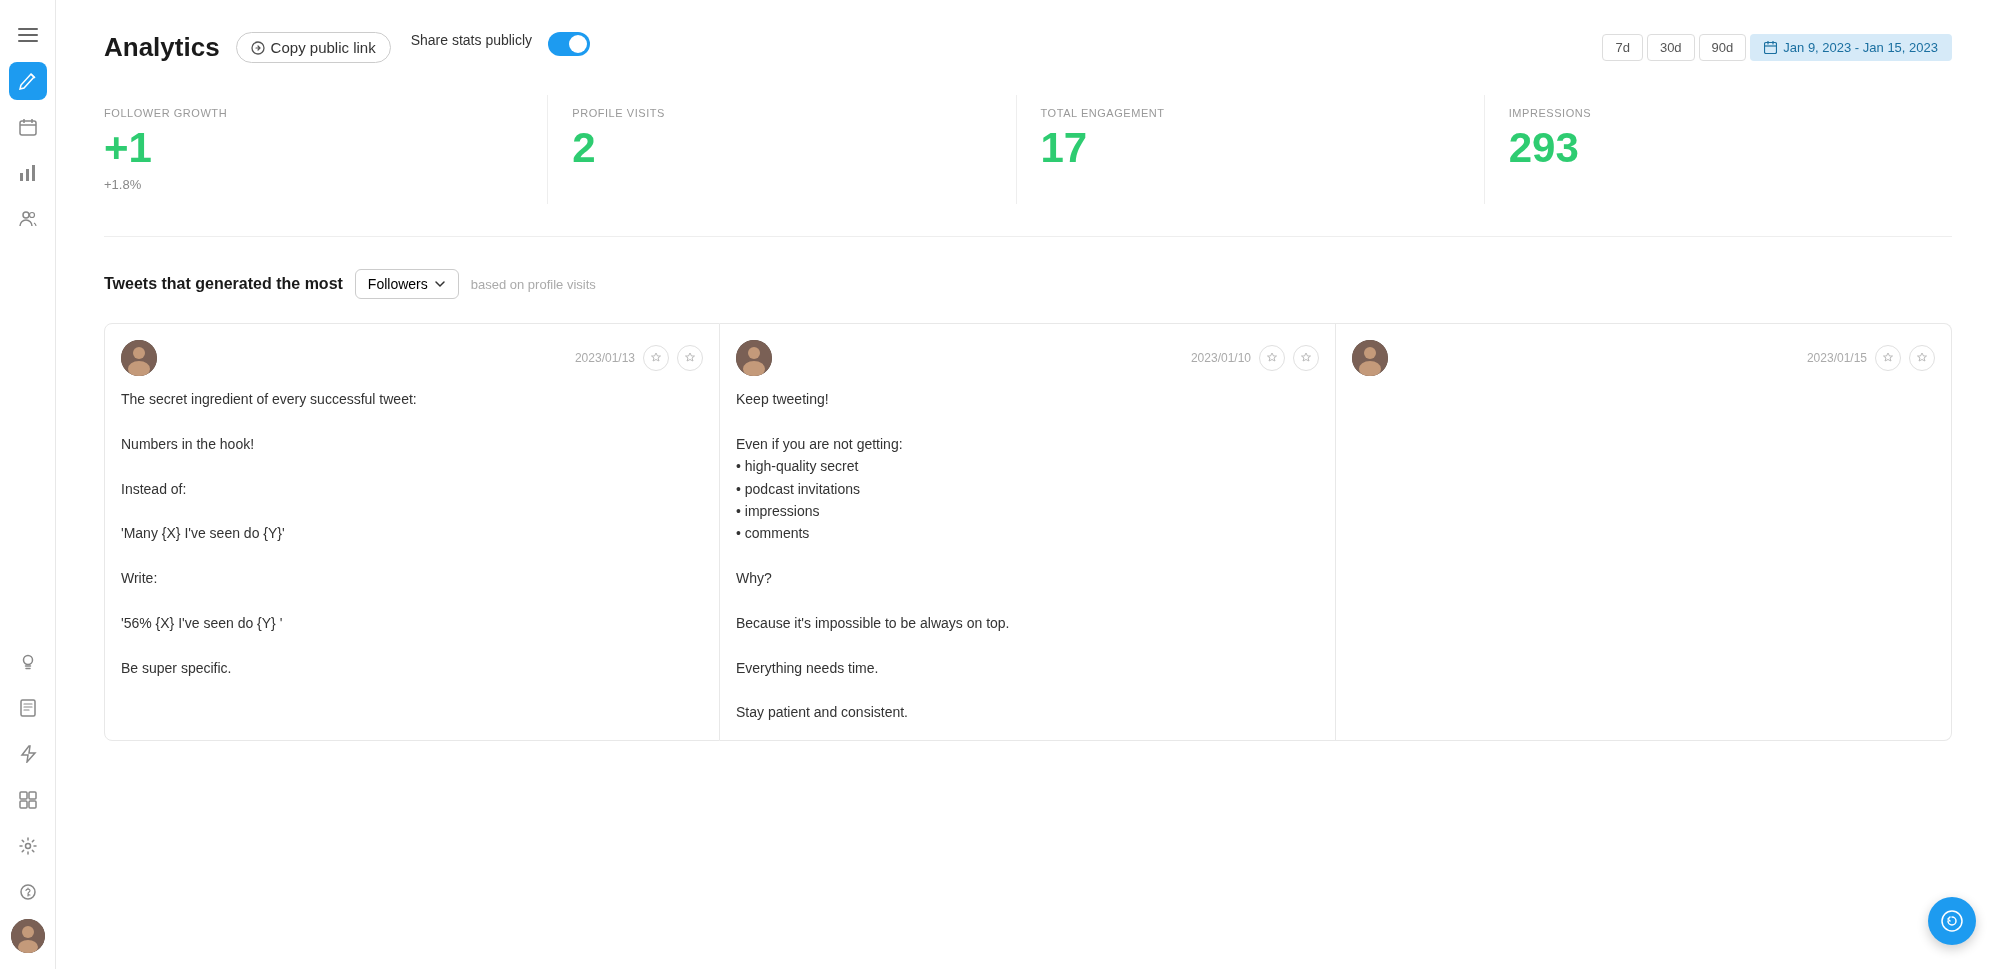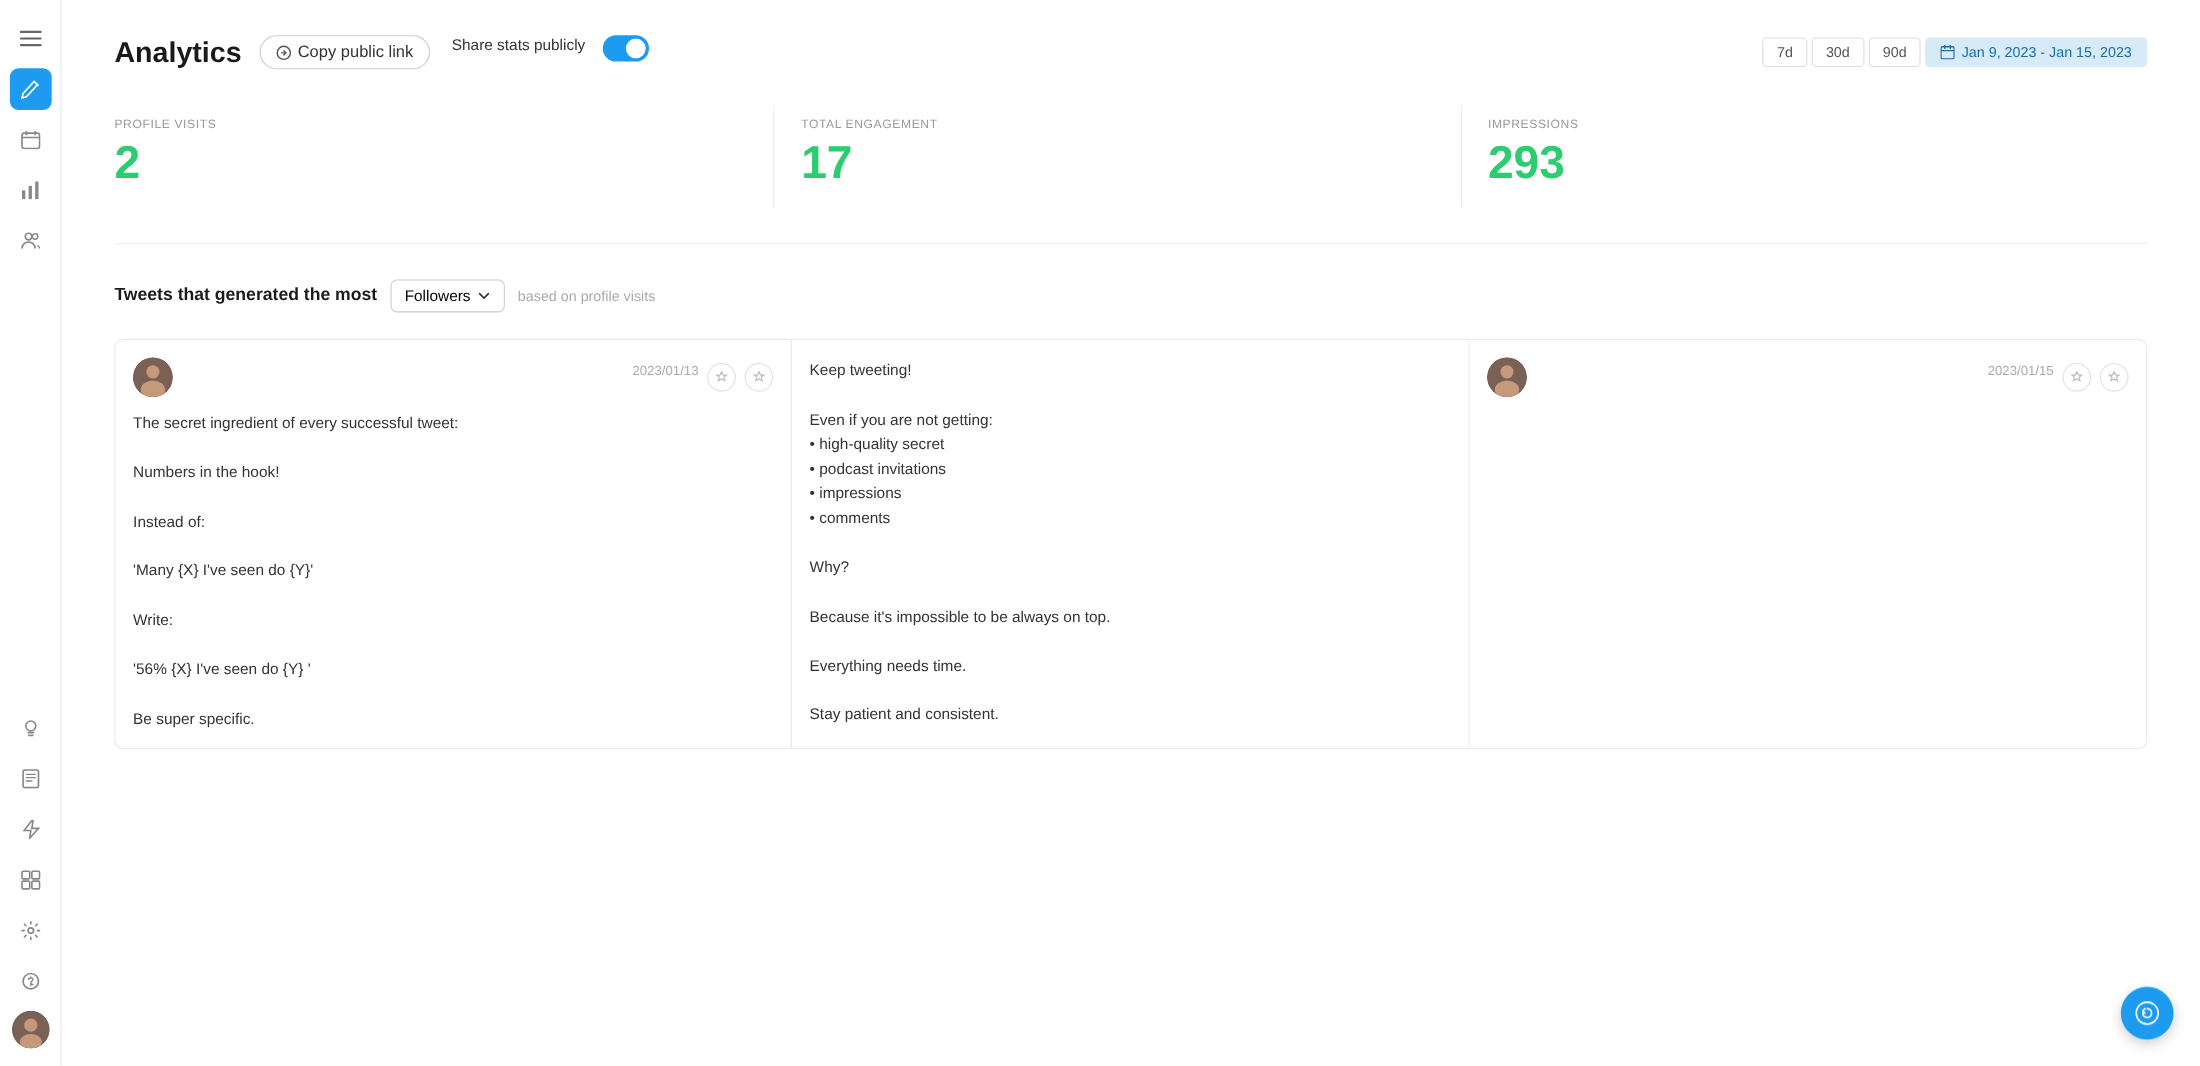--- a/index.html
+++ b/index.html
@@ -225,21 +225,21 @@
       width: 36px;
       height: 36px;
       border-radius: 50%;
       background: #5b4a42;
       overflow: hidden;
       flex-shrink: 0;
     }
     .tweet-meta {
       flex: 1;
       display: flex;
-      align-items: flex-start;
+      align-items: center;
       justify-content: flex-end;
       gap: 8px;
     }
     .tweet-date {
       font-size: 12px;
       color: #aaa;
     }
     .tweet-icon-btn {
       width: 26px;
       height: 26px;
@@ -390,20 +390,25 @@
           <rect x="0.5" y="1.5" width="12" height="11" rx="1.5" stroke="#1a6fa0" stroke-width="1.2" fill="none"></rect>
           <path d="M0.5 5h12" stroke="#1a6fa0" stroke-width="1.2"></path>
           <path d="M4 0v3M9 0v3" stroke="#1a6fa0" stroke-width="1.2" stroke-linecap="round"></path>
         </svg>
         <span>Jan 9, 2023 - Jan 15, 2023</span>
       </button>
     </div>
   </header>
 
   <div class="stats-row">
+    <div class="stat-card">
+      <div class="stat-label">FOLLOWER GROWTH</div>
+      <div class="stat-value">+1</div>
+      <div class="stat-sub">+1.8%</div>
+    </div>
     <div class="stat-card">
       <div class="stat-label">PROFILE VISITS</div>
       <div class="stat-value">2</div>
     </div>
     <div class="stat-card">
       <div class="stat-label">TOTAL ENGAGEMENT</div>
       <div class="stat-value">17</div>
     </div>
     <div class="stat-card">
       <div class="stat-label">IMPRESSIONS</div>
@@ -457,20 +462,42 @@
 'Many {X} I've seen do {Y}'
 
 Write:
 
 '56% {X} I've seen do {Y} '
 
 Be super specific.</div>
       </div>
 
       <div class="tweet-card">
+        <div class="tweet-card-header">
+          <div class="tweet-avatar">
+            <svg viewBox="0 0 36 36" fill="none" width="36" height="36">
+              <circle cx="18" cy="18" r="18" fill="#7a6055"></circle>
+              <circle cx="18" cy="13" r="6" fill="#c49a7a"></circle>
+              <ellipse cx="18" cy="29" rx="11" ry="8" fill="#c49a7a"></ellipse>
+            </svg>
+          </div>
+          <div class="tweet-meta">
+            <span class="tweet-date">2023/01/10</span>
+            <div class="tweet-icon-btn">
+              <svg width="12" height="12" viewBox="0 0 12 12" fill="none">
+                <path d="M6 1l1.5 3h3l-2.5 2 1 3L6 7.5 3 9l1-3L1.5 4h3z" stroke="#bbb" stroke-width="1" fill="none"></path>
+              </svg>
+            </div>
+            <div class="tweet-icon-btn">
+              <svg width="12" height="12" viewBox="0 0 12 12" fill="none">
+                <path d="M6 1l1.5 3h3l-2.5 2 1 3L6 7.5 3 9l1-3L1.5 4h3z" stroke="#bbb" stroke-width="1" fill="none"></path>
+              </svg>
+            </div>
+          </div>
+        </div>
         <div class="tweet-body">Keep tweeting!
 
 Even if you are not getting:
 • high-quality secret
 • podcast invitations
 • impressions
 • comments
 
 Why?
 

